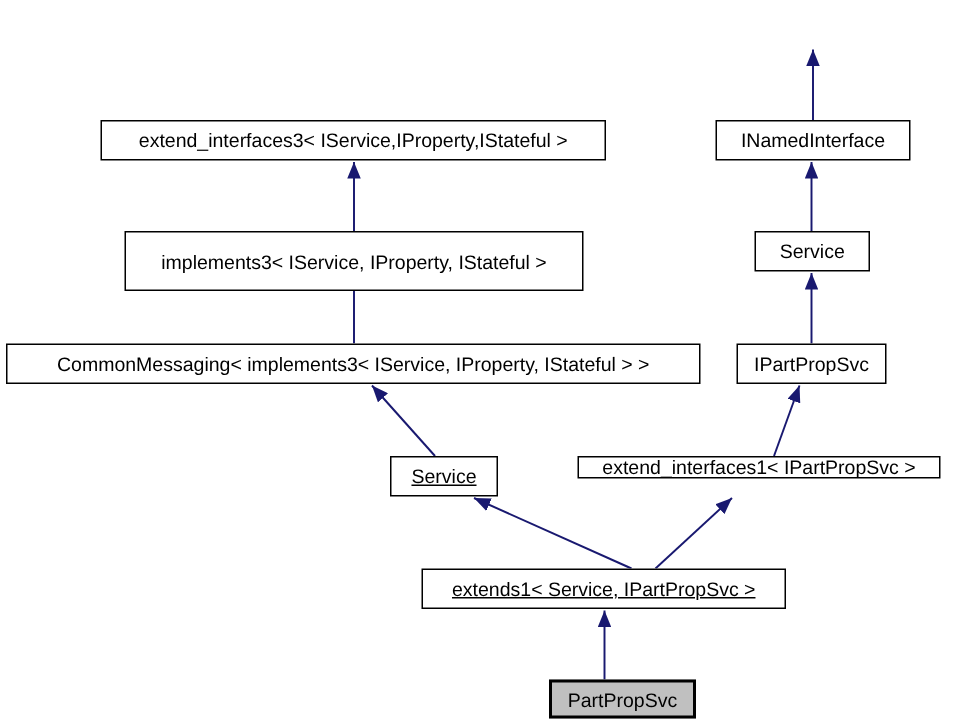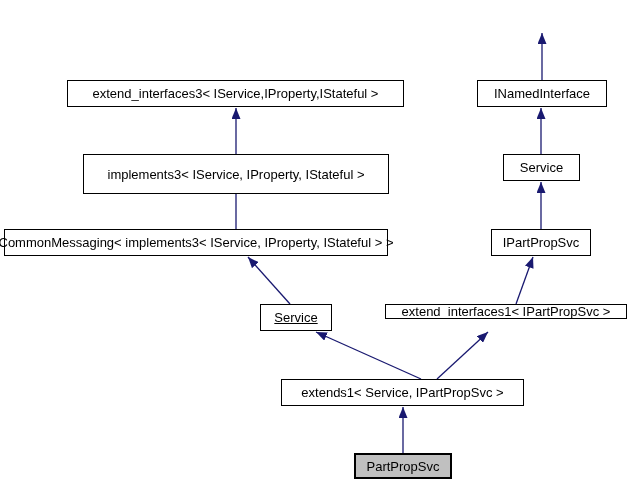--- a/index.html
+++ b/index.html
@@ -40,32 +40,33 @@
     color: var(--text);
     font-size: 13px;
     line-height: 1;
     white-space: nowrap;
     cursor: pointer;
   }
   .node.highlight {
     background: var(--hl-fill);
     border-width: 2px;
     cursor: default;
+    margin-left: 12px;
   }
   
   #n-iinterface        { left: 501px; top:   5px; width:  82px; height: 27px; }
   #n-inamedinterface   { left: 477px; top:  80px; width: 130px; height: 27px; text-align: right; }
   #n-iservice          { left: 503px; top: 154px; width:  77px; height: 27px; }
   #n-ipartpropsvc      { left: 491px; top: 229px; width: 100px; height: 27px; text-align: center; }
   #n-extendinterfaces3 { left:  67px; top:  80px; width: 337px; height: 27px; }
   #n-implements3       { left:  83px; top: 154px; width: 306px; height: 40px; }
-  #n-commonmessaging   { left:   4px; top: 229px; width: 384px; height: 27px; }
+  #n-commonmessaging   { left:   4px; top: 229px; width: 463px; height: 27px; }
   #n-service           { left: 260px; top: 304px; width:  72px; height: 27px; text-decoration: underline; }
   #n-extendinterfaces1 { left: 385px; top: 304px; width: 242px; height: 15px; }
-  #n-extends1          { left: 281px; top: 379px; width: 243px; height: 27px; }
+  #n-extends1          { left: 281px; top: 379px; width: 243px; height: 27px; text-decoration: underline; }
   #n-partpropsvc       { left: 354px; top: 453px; width:  98px; height: 26px; }
 </style>
 </head>
 <body>
 
 <div class="stage">
 
   <svg class="edges" viewBox="0 0 641 485" xmlns="http://www.w3.org/2000/svg" aria-hidden="true">
     <defs>
       <marker id="arrowhead" markerUnits="userSpaceOnUse" markerWidth="11" markerHeight="9" viewBox="0 0 11 9" refX="11" refY="4.5" orient="auto">

